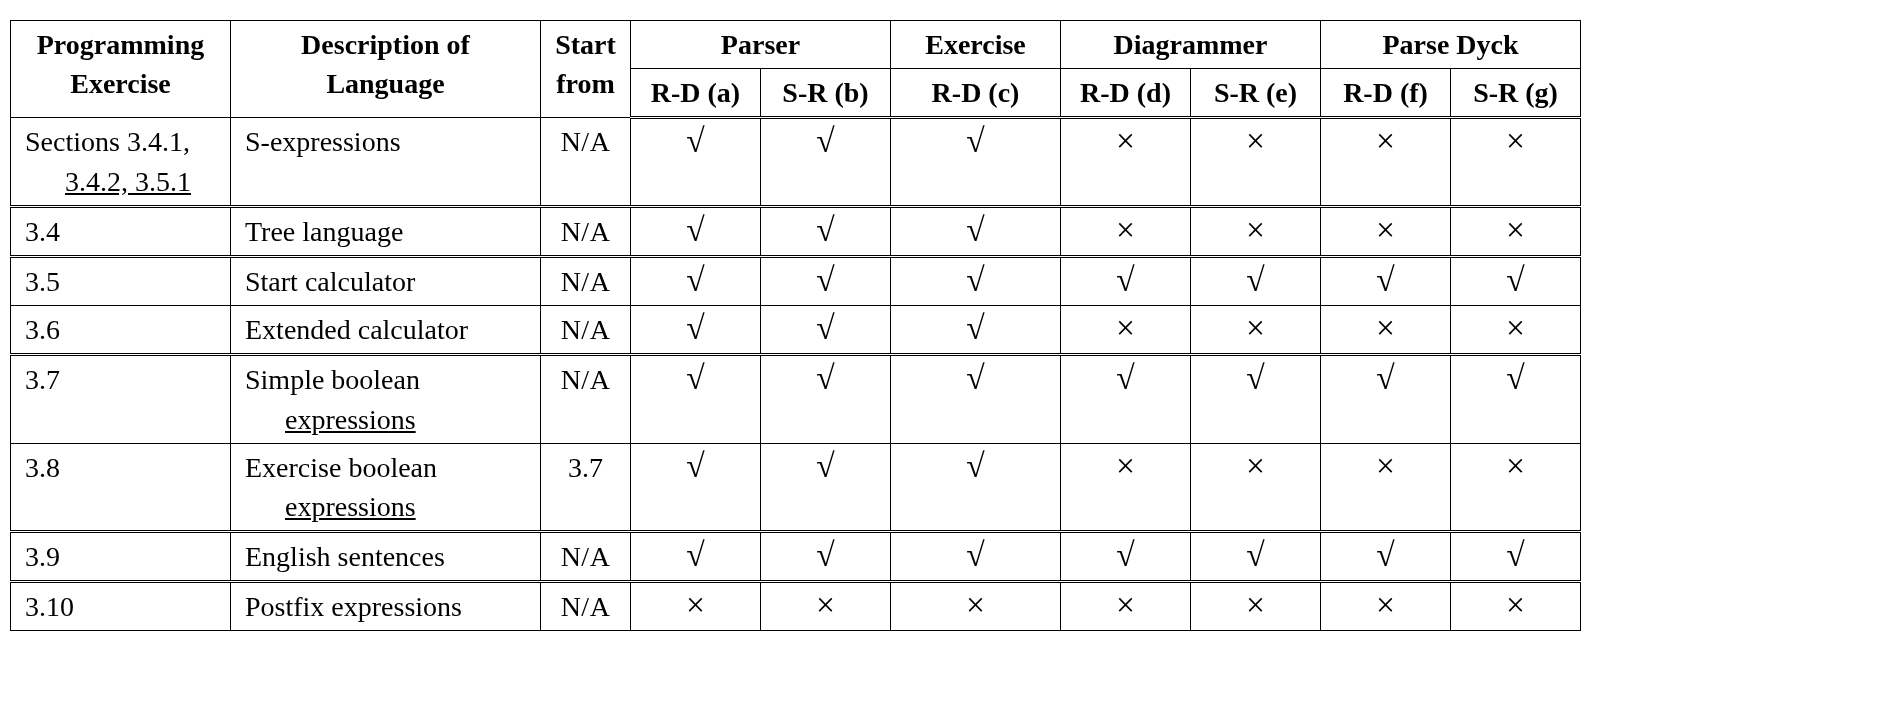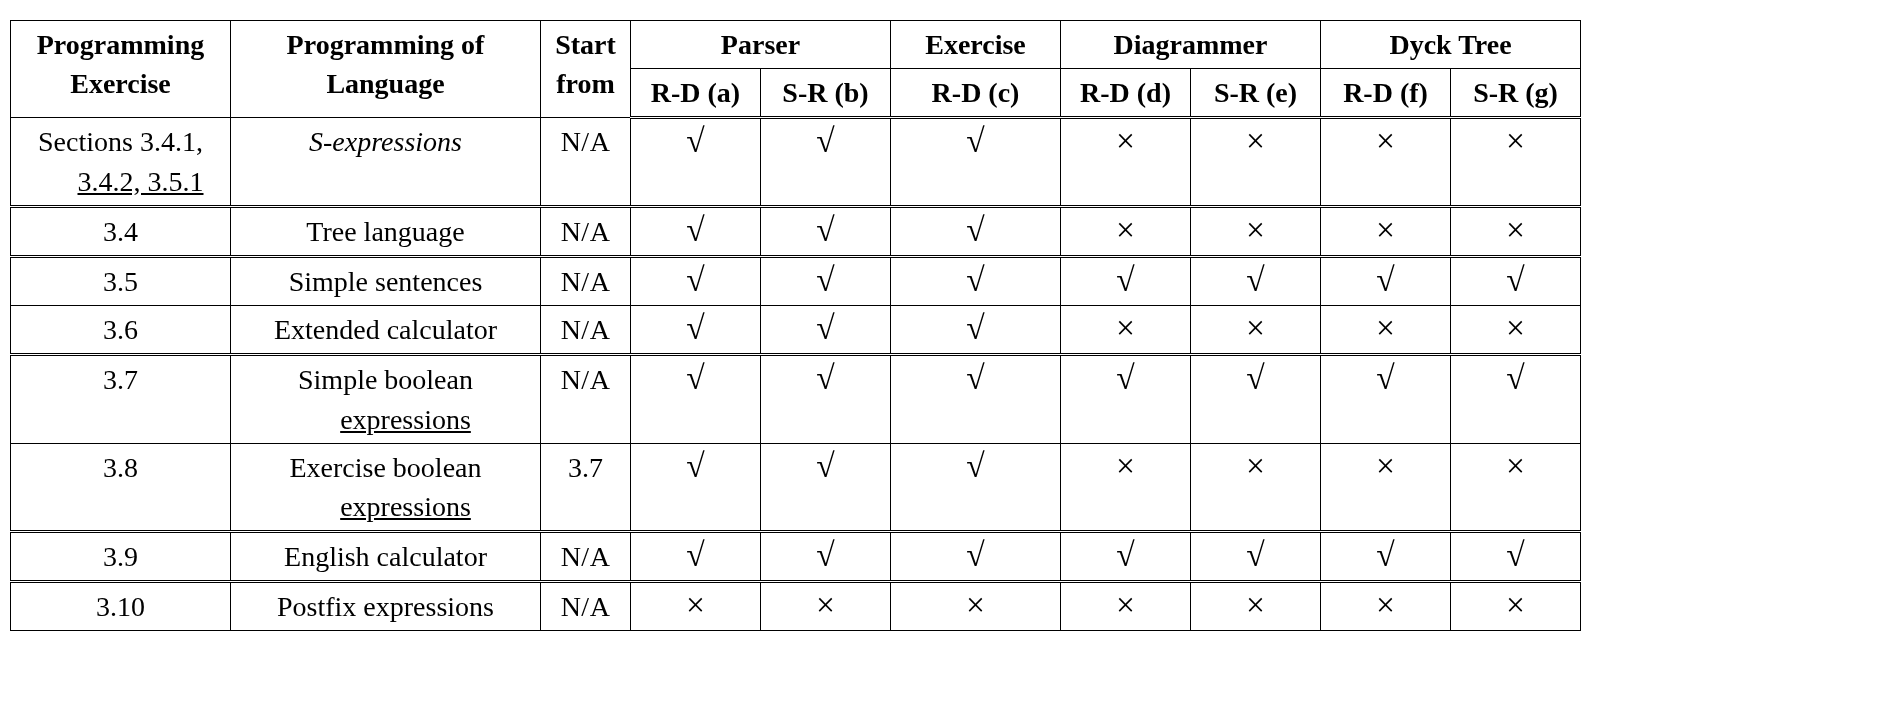--- a/index.html
+++ b/index.html
@@ -30,23 +30,23 @@
   .c-lang           { width: 310px; }
   .c-start          { width: 90px; }
   .c-parser-a       { width: 130px; }
   .c-parser-b       { width: 130px; }
   .c-gen            { width: 170px; }
   .c-diag-d         { width: 130px; }
   .c-diag-e         { width: 130px; }
   .c-pt-f           { width: 130px; }
   .c-pt-g           { width: 130px; }
 
-  td.left   { text-align: center; }
+  td.left   { text-align: left; }
   td.center { text-align: center; }
-  .italic   { font-style: italic; }
+  .italic   { }
   .pad-first { padding-left: 40px; text-decoration: underline; }
   .smallcaps {
     font-variant: small-caps;
     letter-spacing: 0.5px;
   }
 
   .mark {
     font-size: 1.2em;
     font-family: "Times New Roman", serif;
     line-height: 1;
@@ -73,31 +73,31 @@
     <col class="c-pt-f">
     <col class="c-pt-g">
   </colgroup>
   <thead>
     <tr>
       <th rowspan="2">
         <span>Programming</span><br>
         <span>Exercise</span>
       </th>
       <th rowspan="2">
-        <span>Programming of</span><br>
+        <span>Description of</span><br>
         <span>Language</span>
       </th>
       <th rowspan="2">
         <span>Start</span><br>
         <span>from</span>
       </th>
       <th colspan="2">Parser</th>
       <th>Exercise</th>
       <th colspan="2">Diagrammer</th>
-      <th colspan="2">Dyck Tree</th>
+      <th colspan="2">Parse Dyck</th>
     </tr>
     <tr class="dbl">
       <th>R-D (a)</th>
       <th>S-R (b)</th>
       <th>R-D (c)</th>
       <th>R-D (d)</th>
       <th>S-R (e)</th>
       <th>R-D (f)</th>
       <th>S-R (g)</th>
     </tr>
@@ -123,21 +123,21 @@
         <td class="center"><span class="mark">√</span></td>
         <td class="center"><span class="mark">√</span></td>
         <td class="center"><span class="mark">√</span></td>
         <td class="center"><span class="mark">×</span></td>
         <td class="center"><span class="mark">×</span></td>
         <td class="center"><span class="mark">×</span></td>
         <td class="center"><span class="mark">×</span></td>
       </tr>
       <tr>
         <td class="left">3.5</td>
-        <td class="left"><span>Simple sentences</span></td>
+        <td class="left"><span>Start calculator</span></td>
         <td class="center"><span class="smallcaps">N/A</span></td>
         <td class="center"><span class="mark">√</span></td>
         <td class="center"><span class="mark">√</span></td>
         <td class="center"><span class="mark">√</span></td>
         <td class="center"><span class="mark">√</span></td>
         <td class="center"><span class="mark">√</span></td>
         <td class="center"><span class="mark">√</span></td>
         <td class="center"><span class="mark">√</span></td>
       </tr>
       <tr class="dbl">
@@ -171,21 +171,21 @@
         <td class="center"><span class="mark">√</span></td>
         <td class="center"><span class="mark">√</span></td>
         <td class="center"><span class="mark">√</span></td>
         <td class="center"><span class="mark">×</span></td>
         <td class="center"><span class="mark">×</span></td>
         <td class="center"><span class="mark">×</span></td>
         <td class="center"><span class="mark">×</span></td>
       </tr>
       <tr class="dbl">
         <td class="left">3.9</td>
-        <td class="left"><span>English calculator</span></td>
+        <td class="left"><span>English sentences</span></td>
         <td class="center"><span class="smallcaps">N/A</span></td>
         <td class="center"><span class="mark">√</span></td>
         <td class="center"><span class="mark">√</span></td>
         <td class="center"><span class="mark">√</span></td>
         <td class="center"><span class="mark">√</span></td>
         <td class="center"><span class="mark">√</span></td>
         <td class="center"><span class="mark">√</span></td>
         <td class="center"><span class="mark">√</span></td>
       </tr>
       <tr>

